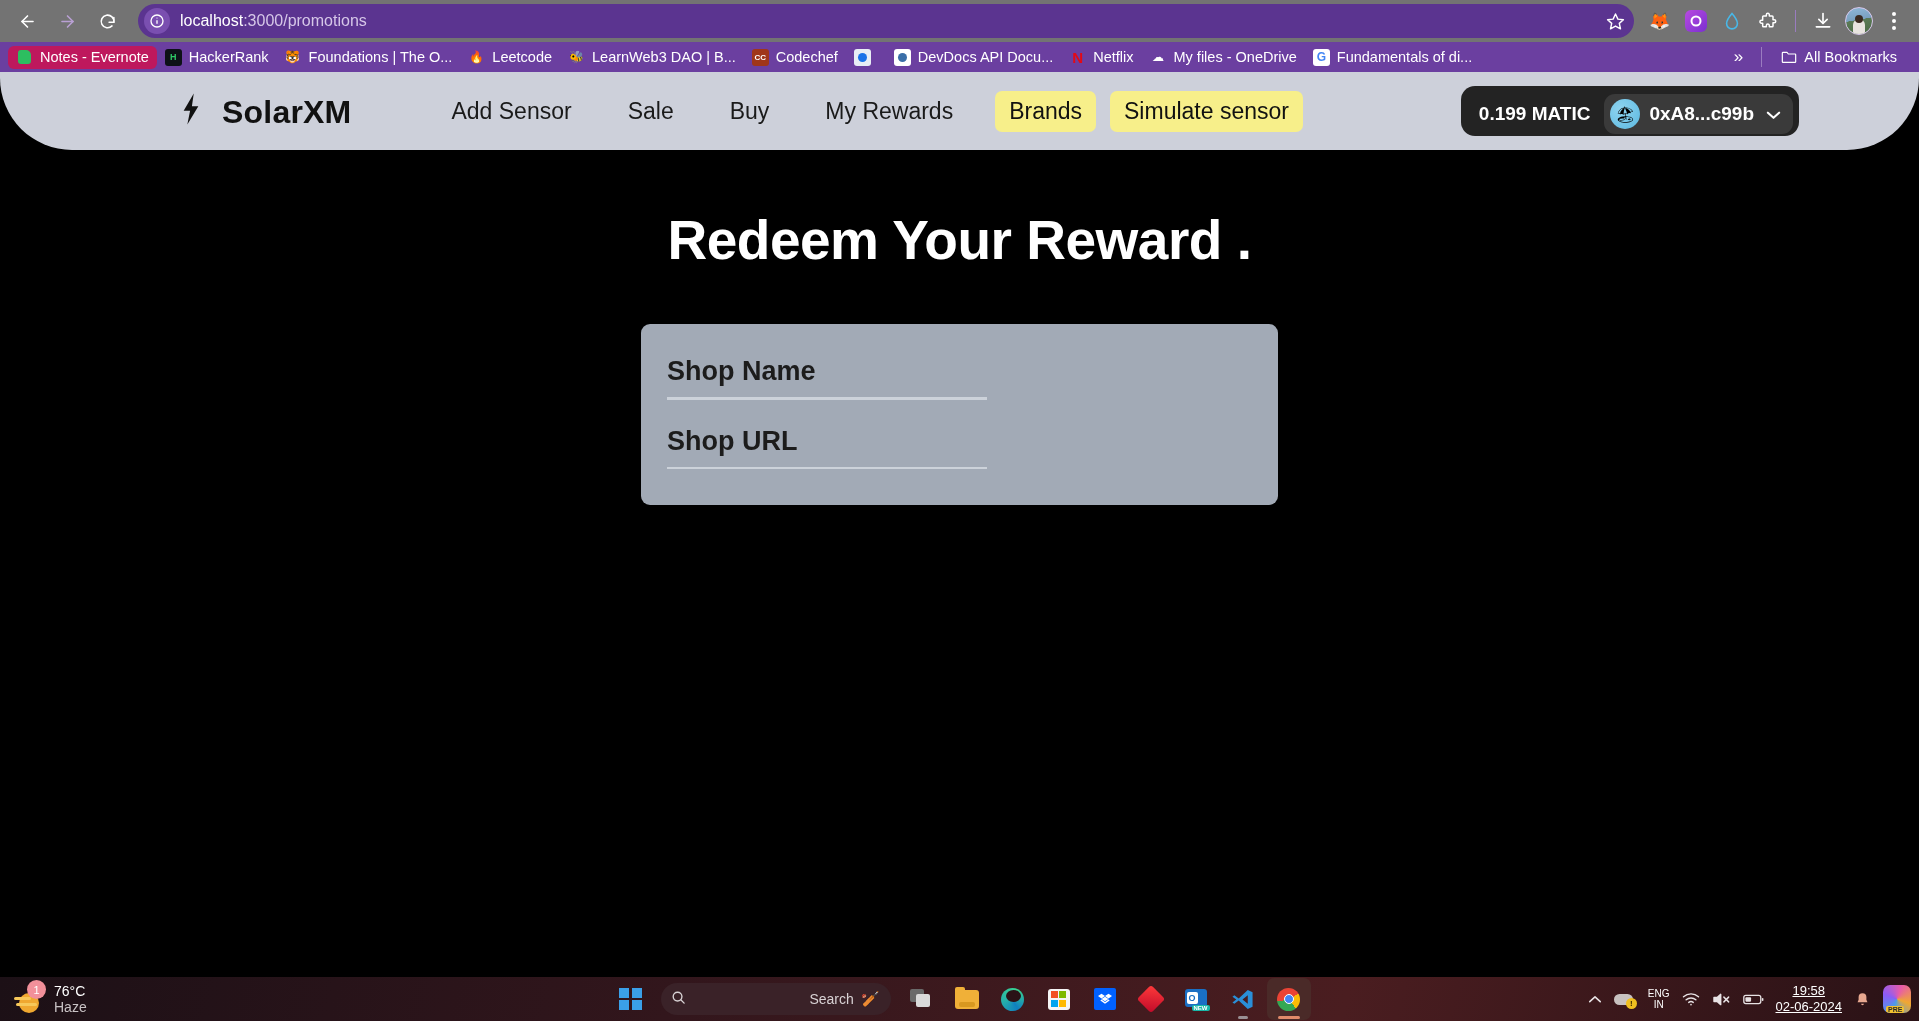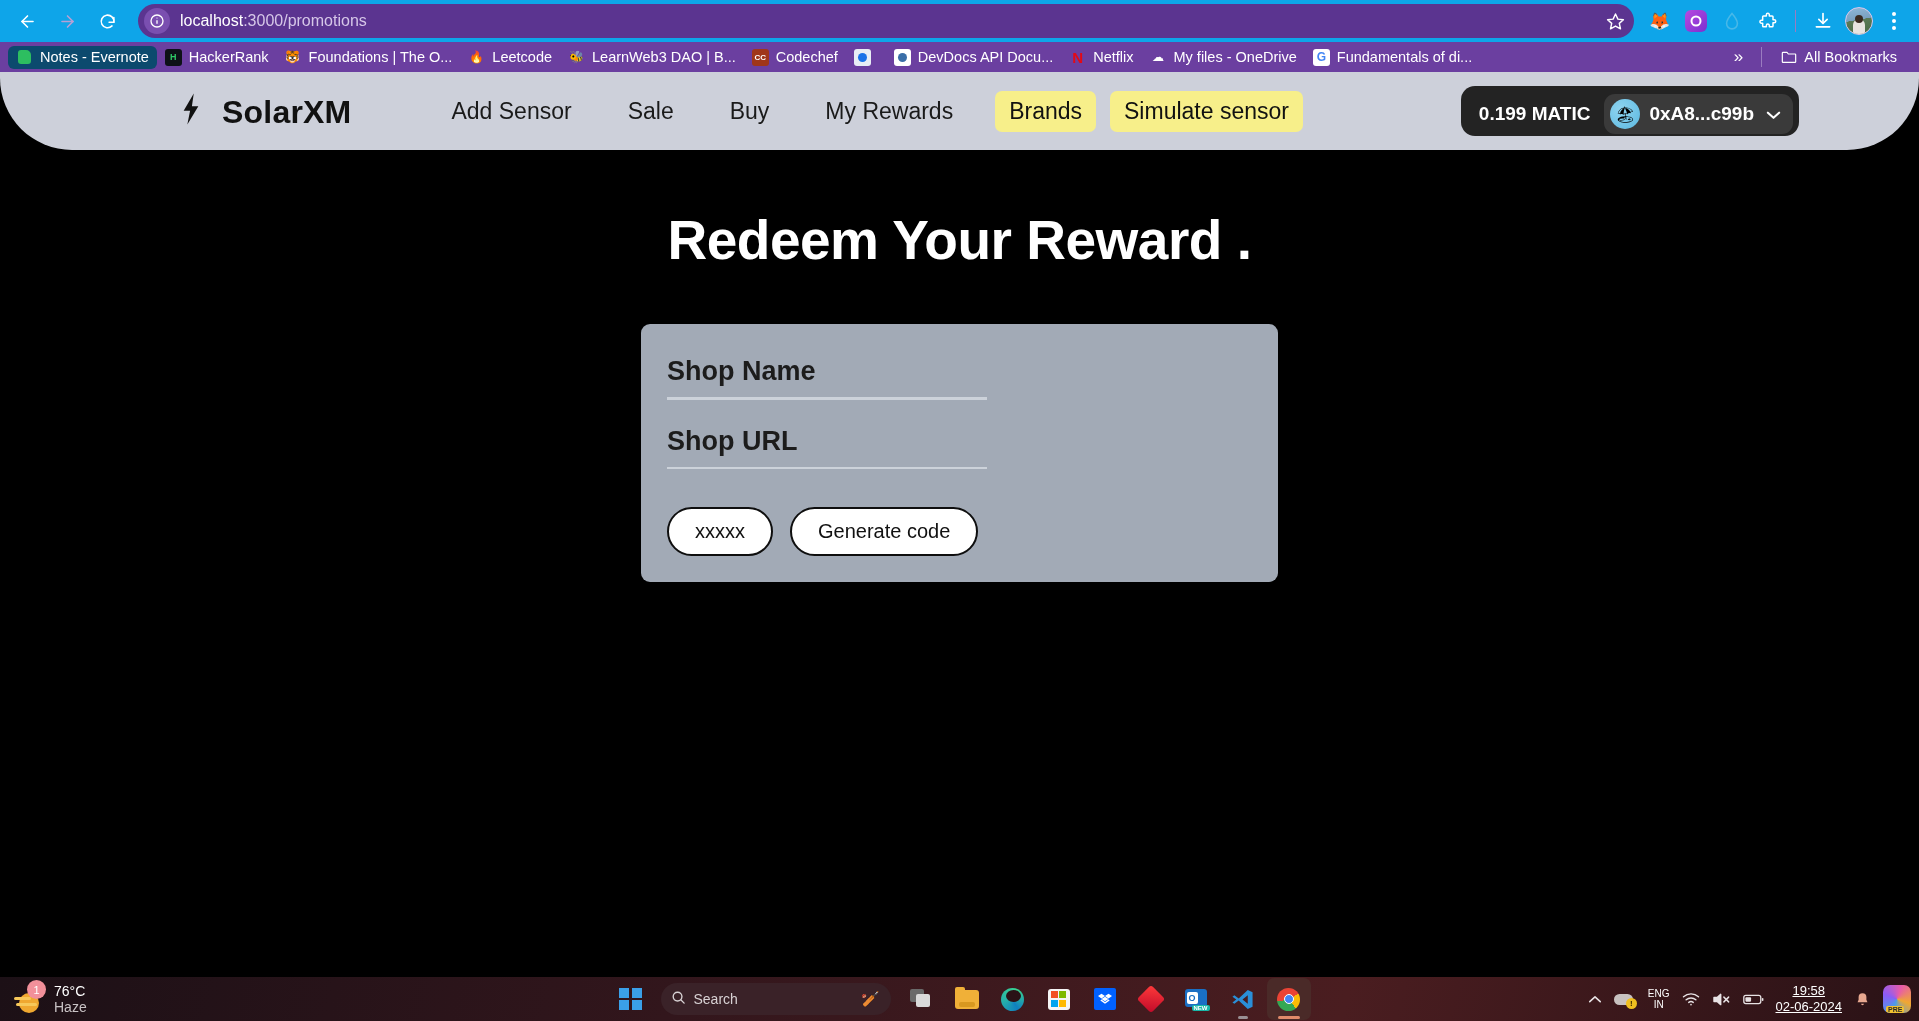--- a/index.html
+++ b/index.html
@@ -6,21 +6,21 @@
   html, body {
     width:1919px; height:1021px; overflow:hidden;
     font-family:"Liberation Sans", sans-serif;
     background:#000;
   }
   body { position:relative; }
 
   
   .browser-toolbar{
     position:absolute; top:0; left:0; width:1919px; height:42px;
-    background:#0ea5e9; display:flex; align-items:center; gap:6px; padding:0 10px;
+    background:#737373; display:flex; align-items:center; gap:6px; padding:0 10px;
   }
   .nav-btn{
     width:34px; height:34px; border-radius:50%;
     display:flex; align-items:center; justify-content:center;
     color:#fff; flex:0 0 auto;
   }
   .nav-btn svg{ display:block; }
   .nav-btn.disabled{ color:#b9a0d4; }
 
   .omnibox{
@@ -74,21 +74,21 @@
   
   .bookmarks-bar{
     position:absolute; top:42px; left:0; width:1919px; height:30px;
     background:#6b3fa0; display:flex; align-items:center; padding:0 8px;
     font-size:14.5px; color:#fff; white-space:nowrap;
   }
   .bm{
     display:flex; align-items:center; gap:7px; padding:3px 8px;
     border-radius:6px; flex:0 0 auto;
   }
-  .bm.active{ background:#0c4a6e; }
+  .bm.active{ background:#be185d; }
   .bm-ico{
     width:17px; height:17px; flex:0 0 auto;
     display:flex; align-items:center; justify-content:center;
     font-size:12px; border-radius:3px; overflow:hidden;
   }
   .bm-label{ font-size:14.5px; }
   .bm-overflow{ margin-left:auto; display:flex; align-items:center; gap:10px; padding-right:6px;}
   .chev2{ font-size:17px; color:#fff; padding:0 8px; }
   .bm-divider{ width:1px; height:20px; background:#9a7cc0; }
 
@@ -182,21 +182,21 @@
     position:absolute; left:13px; top:-4px; width:19px; height:19px;
     border-radius:50%; background:#f2909a; color:#fff;
     font-size:11px; display:flex; align-items:center; justify-content:center; z-index:3;
   }
   .weather-txt{ line-height:1.15; }
   .weather-temp{ font-size:14px; color:#fff; }
   .weather-cond{ font-size:14px; color:#c8c2c4; }
 
   .tb-center{
     position:absolute; left:50%; transform:translateX(-50%);
-    display:flex; align-items:center; gap:2px;
+    display:flex; align-items:center; gap:2px;text-align:right;
   }
   .tb-ico{
     width:44px; height:42px; display:flex; align-items:center; justify-content:center;
     position:relative; flex:0 0 auto;
   }
   .tb-ico.active::after{
     content:""; position:absolute; bottom:1px; left:50%; margin-left:-11px;
     width:22px; height:3px; border-radius:2px; background:#e08a6a;
   }
   .tb-ico.running::after{
@@ -415,24 +415,20 @@
 
     <div class="card">
       <div class="field">
         <div class="field-label">Shop Name</div>
         <div class="field-rule"></div>
       </div>
       <div class="field">
         <div class="field-label">Shop URL</div>
         <div class="field-rule"></div>
       </div>
-      <div class="card-actions">
-        <button class="pill-btn">xxxxx</button>
-        <button class="pill-btn">Generate code</button>
-      </div>
     </div>
   </div>
 </div>
 
 <div class="taskbar">
   <div class="weather">
     <span class="weather-ico">
       <span class="w-sun"></span>
       <span class="w-line" style="left:0px;top:13px;width:17px;"></span>
       <span class="w-line" style="left:2px;top:19px;width:21px;"></span>

